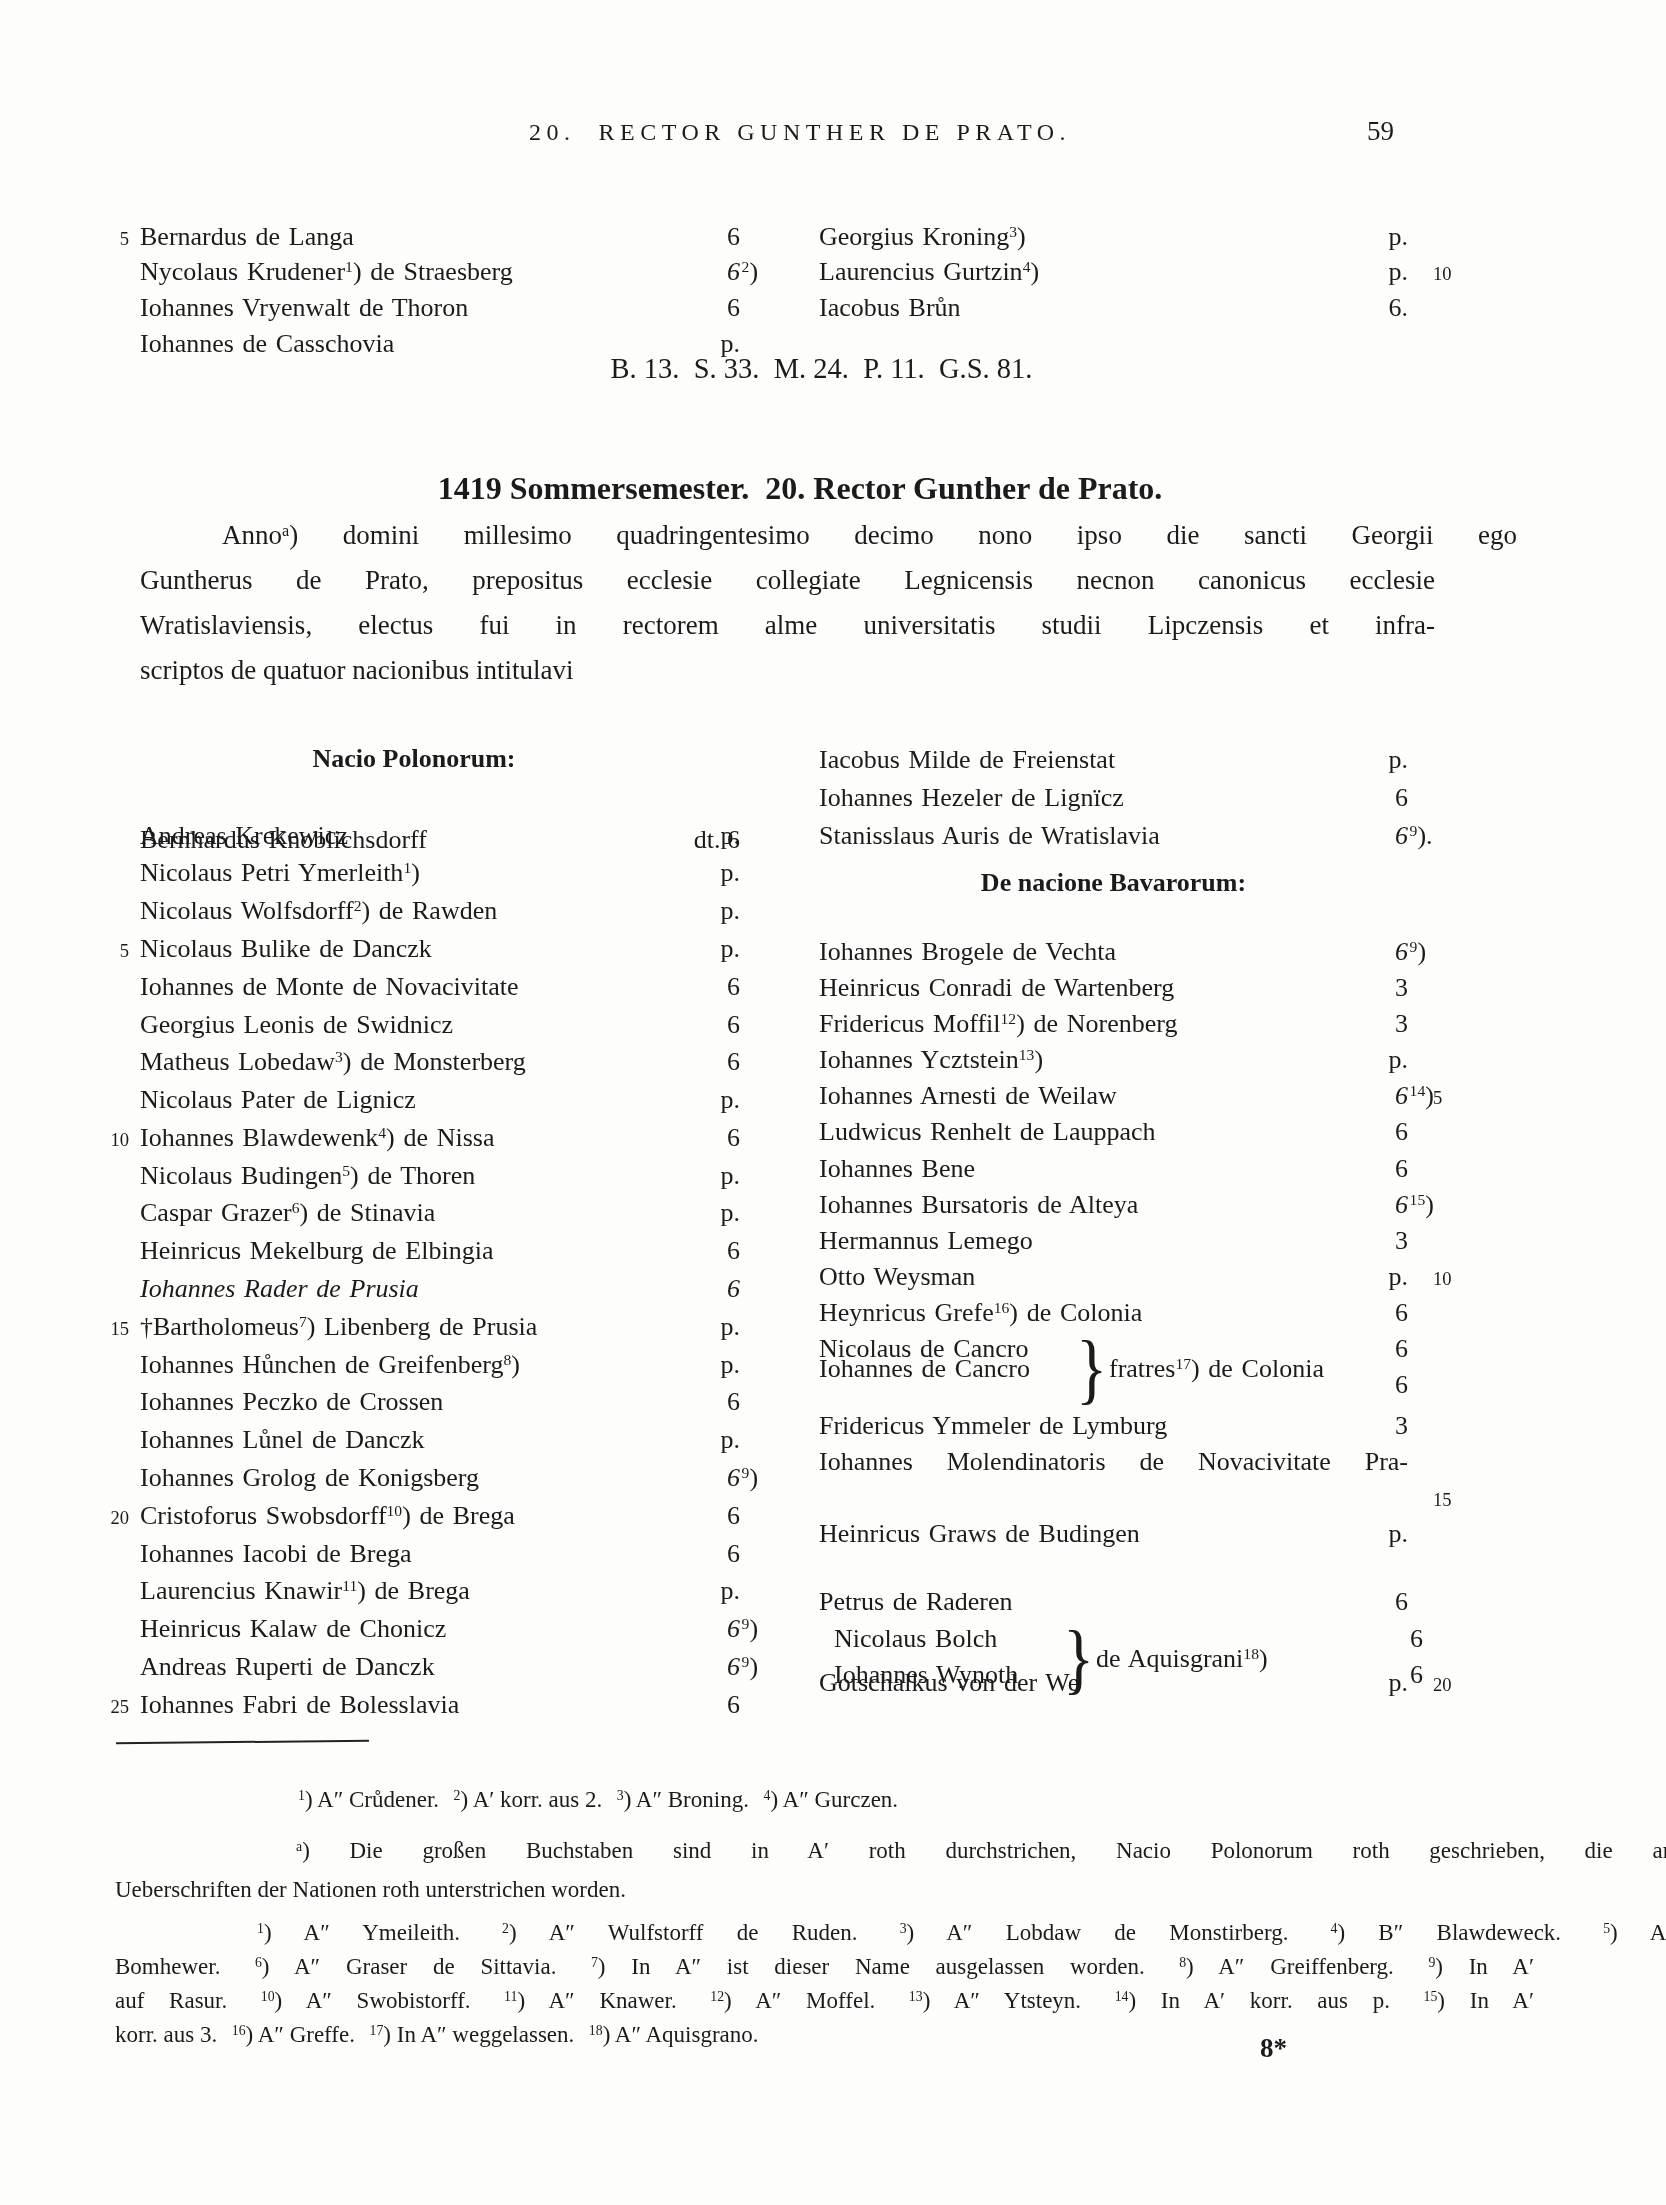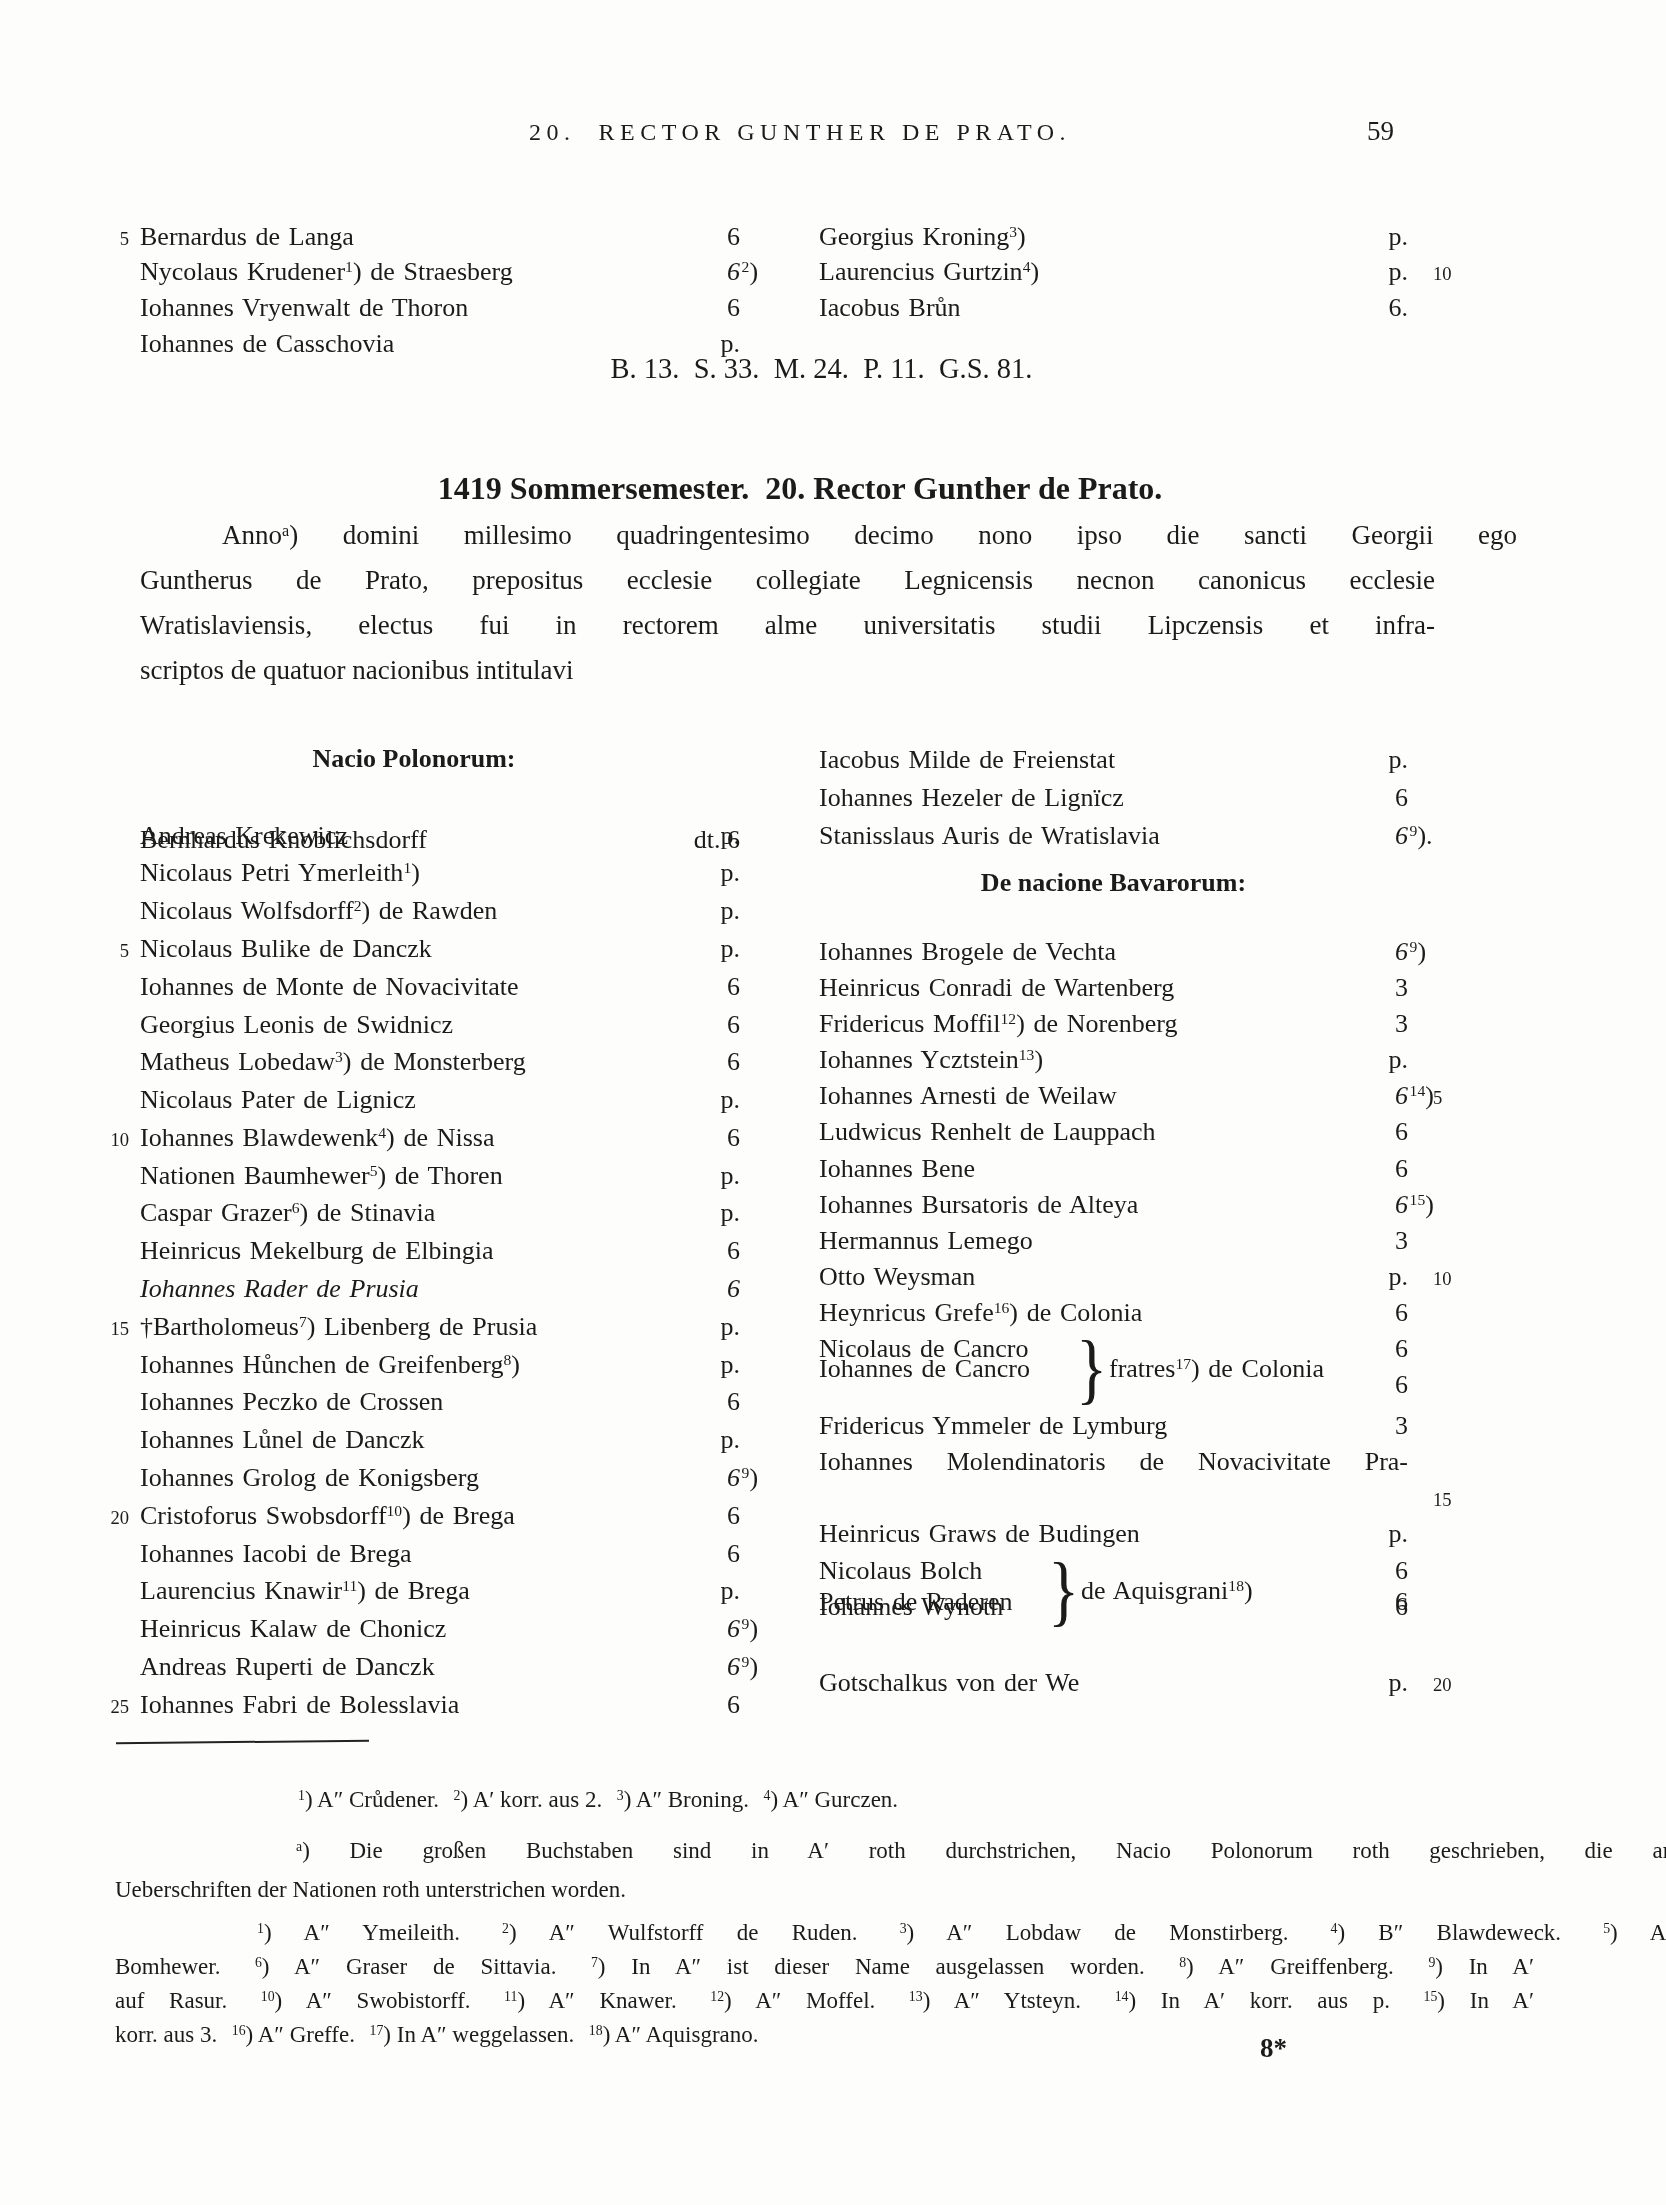--- a/index.html
+++ b/index.html
@@ -125,21 +125,21 @@
       <div class="row row-l" style="top: 1085px;">
         <span class="nm"><span>Nicolaus Pater de Lignicz</span></span>
         <span class="vwrap"><span>p.</span></span>
       </div>
       <div class="row row-l" style="top: 1123px;">
         <span class="mnum-l">10</span>
         <span class="nm"><span>Iohannes Blawdewenk</span><span class="sup">4</span><span>) de Nissa</span></span>
         <span class="vwrap"><span>6</span></span>
       </div>
       <div class="row row-l" style="top: 1161px;">
-        <span class="nm"><span>Nationen Baumhewer</span><span class="sup">5</span><span>) de Thoren</span></span>
+        <span class="nm"><span>Nicolaus Budingen</span><span class="sup">5</span><span>) de Thoren</span></span>
         <span class="vwrap"><span>p.</span></span>
       </div>
       <div class="row row-l" style="top: 1198px;">
         <span class="nm"><span>Caspar Grazer</span><span class="sup">6</span><span>) de Stinavia</span></span>
         <span class="vwrap"><span>p.</span></span>
       </div>
       <div class="row row-l" style="top: 1236px;">
         <span class="nm"><span>Heinricus Mekelburg de Elbingia</span></span>
         <span class="vwrap"><span>6</span></span>
       </div>
@@ -278,21 +278,21 @@
         <span class="mnum-r">15</span>
       </div>
       <div class="row row-r" style="top: 1519px;">
         <span class="nm"><span>Heinricus Graws de Budingen</span></span>
         <span class="vwrap"><span>p.</span></span>
       </div>
       <div class="row row-r" style="top: 1545px; margin-top: 42px;">
         <span class="nm"><span>Petrus de Raderen</span></span>
         <span class="vwrap"><span>6</span></span>
       </div>
-      <div class="brace-group row-r" style="top: 1556px;">
+      <div class="brace-group row-r" style="top: 1624px; margin-left: 15px;">
         <span class="bg-nm" style="top: 0px;">Nicolaus Bolch</span>
         <span class="bg-val" style="top: 0px;">6</span>
         <span class="bg-nm" style="top: 36px;">Iohannes Wynoth</span>
         <span class="bg-val" style="top: 36px;">6</span>
         <span class="brace" style="left: 229px;">}</span>
         <span class="bg-label" style="left: 262px;"><span>de Aquisgrani</span><span class="sup">18</span><span>)</span></span>
       </div>
       <div class="row row-r" style="top: 1668px;">
         <span class="nm"><span>Gotschalkus von der We</span></span>
         <span class="vwrap"><span>p.</span></span>

